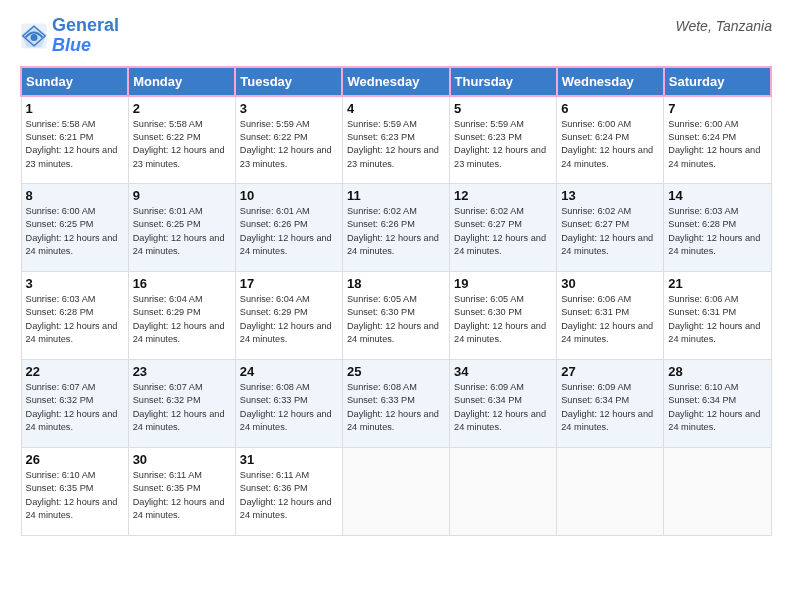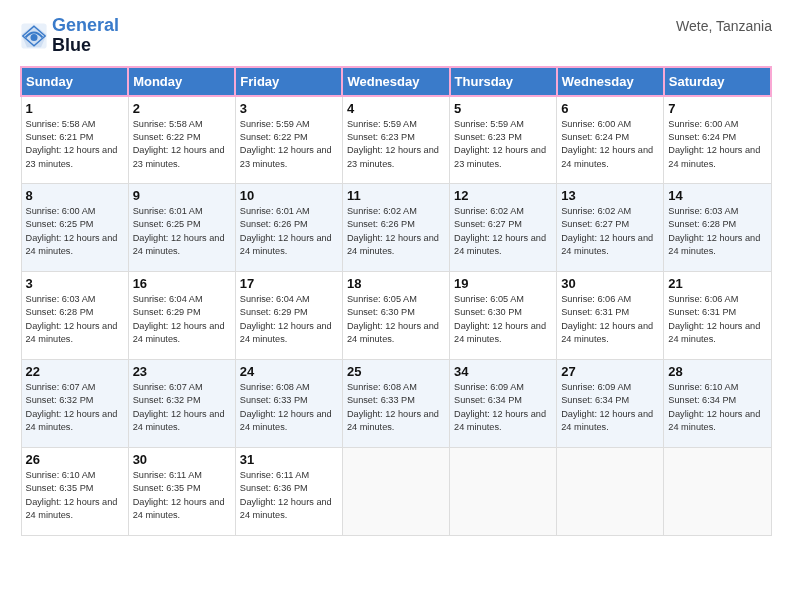--- a/index.html
+++ b/index.html
@@ -47,20 +47,21 @@
     .month-title {
       font-size: 32px;
       font-weight: bold;
       color: #1a1a1a;
       line-height: 1.1;
     }
     .location {
       font-size: 14px;
       color: #555;
       margin-top: 2px;
+      font-style: italic;
     }
     .calendar {
       flex: 1;
       border: 1px solid #ccc;
       border-collapse: collapse;
       width: 100%;
       table-layout: fixed;
     }
     .calendar thead tr th {
       background-color: #3a7bca;
@@ -109,34 +110,34 @@
     <div class="logo">
       <svg class="logo-icon" viewBox="0 0 40 40" xmlns="http://www.w3.org/2000/svg">
         <rect x="2" y="2" width="36" height="36" rx="4" fill="#e8f0fa"></rect>
         <polygon points="20,6 36,20 20,34 4,20" fill="none" stroke="#3a7bca" stroke-width="2"></polygon>
         <polygon points="20,4 38,18 30,36 10,36 2,18" fill="#3a7bca" opacity="0.15"></polygon>
         <path d="M8 22 Q20 8 32 22" fill="none" stroke="#3a7bca" stroke-width="3"></path>
         <circle cx="20" cy="22" r="5" fill="#3a7bca"></circle>
       </svg>
       <div class="logo-text">
         <div><span>General</span></div>
-        <div><span style="color:#0f172a;">Blue</span></div>
+        <div><span style="color:#3b82f6;font-style:italic;">Blue</span></div>
       </div>
     </div>
     <div class="title-block">
       <div class="location">Wete, Tanzania</div>
     </div>
   </div>
 
   <table class="calendar">
     <thead>
       <tr>
       <th>Sunday</th>
           <th>Monday</th>
-          <th>Friday</th>
+          <th>Tuesday</th>
           <th>Wednesday</th>
           <th>Thursday</th>
           <th>Wednesday</th>
           <th>Saturday</th>
         </tr>
     </thead>
     <tbody id="calendar-body">
     <tr>
           <td>
             <span class="day-num">1</span>

